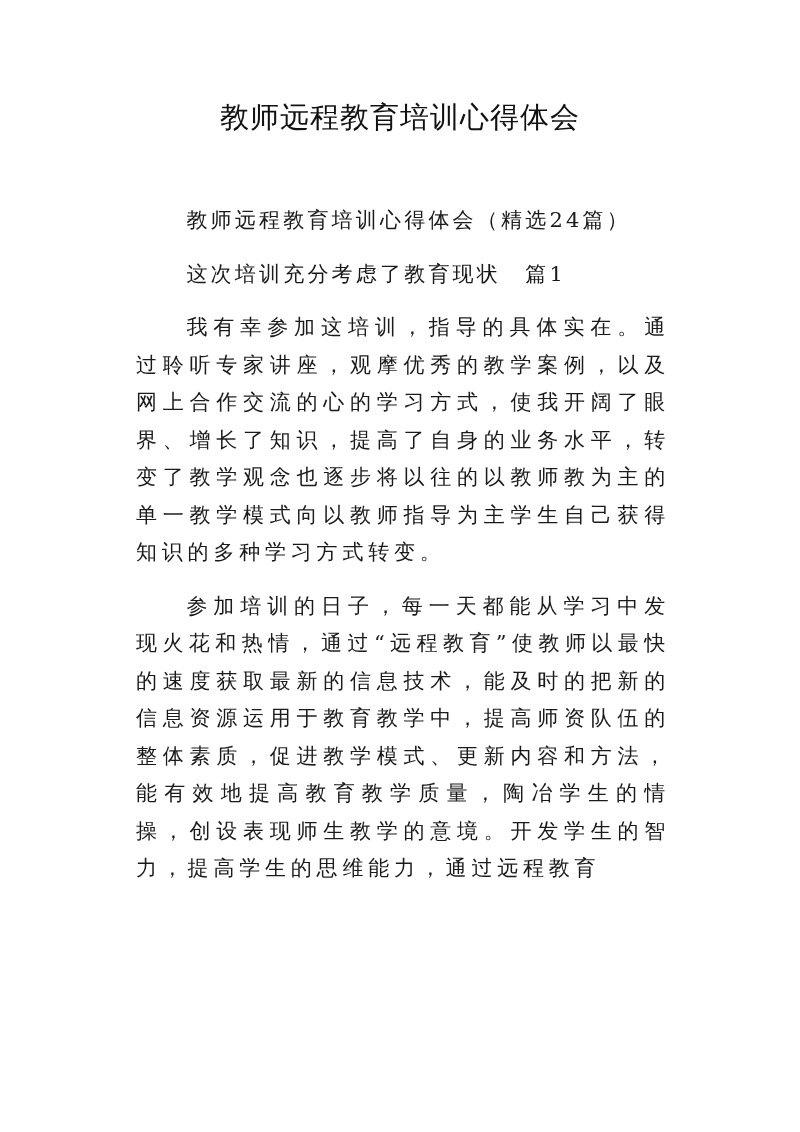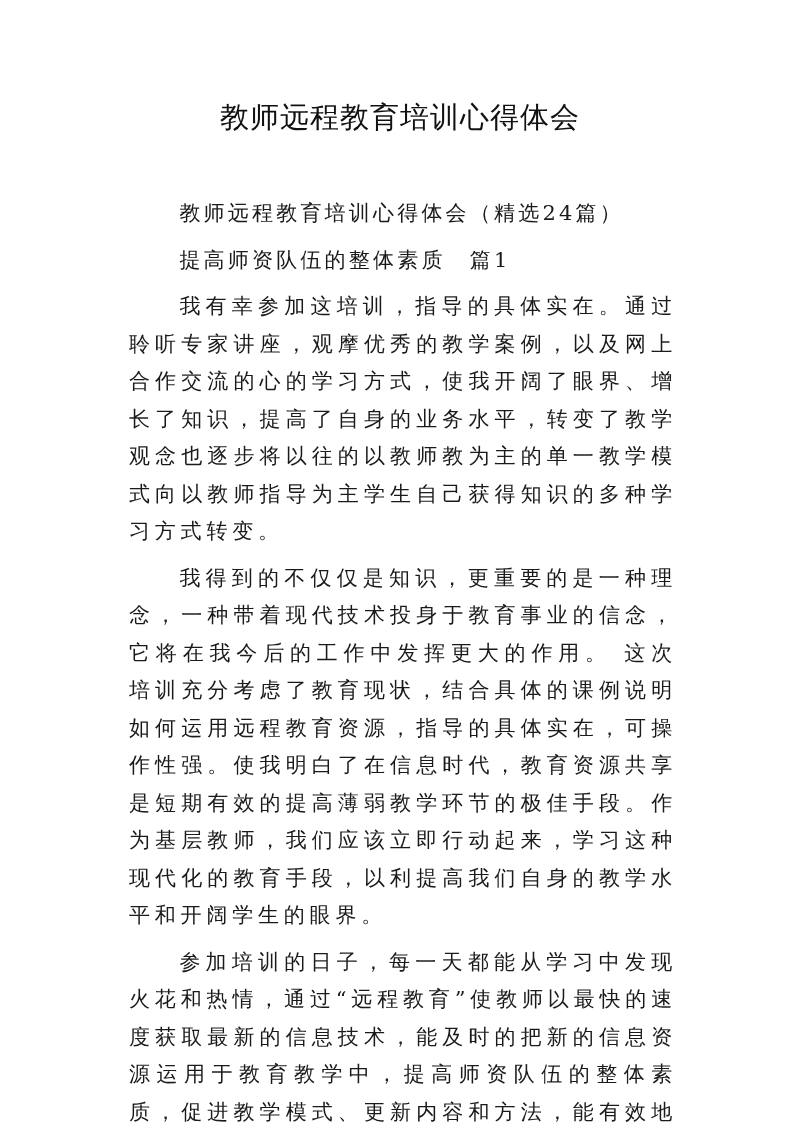--- a/index.html
+++ b/index.html
@@ -41,35 +41,34 @@
     top: 186px;
     left: 120px;
     width: 566px;
     font-size: 21px;
     line-height: 37.5px;
     letter-spacing: 4.8px;
     text-align: justify;
     text-justify: inter-character;
   }
   .body p {
-    margin: 9px;
+    margin: 16px;
     text-indent: 2.4em;
     word-break: break-all;
   }
   .body p.heading-line {
     text-indent: 2.4em;
     letter-spacing: 3.2px;
   }
 </style>
 </head>
 <body>
 
 <div class="page">
   <h1 class="title">教师远程教育培训心得体会</h1>
 
   <div class="body">
     <p class="heading-line">教师远程教育培训心得体会（精选24篇）</p>
-    <p class="heading-line">提高师资队伍的整体素质　篇1</p>
+    <p class="heading-line">这次培训充分考虑了教育现状　篇1</p>
     <p>我有幸参加这培训，指导的具体实在。通过聆听专家讲座，观摩优秀的教学案例，以及网上合作交流的心的学习方式，使我开阔了眼界、增长了知识，提高了自身的业务水平，转变了教学观念也逐步将以往的以教师教为主的单一教学模式向以教师指导为主学生自己获得知识的多种学习方式转变。</p>
-    <p>我得到的不仅仅是知识，更重要的是一种理念，一种带着现代技术投身于教育事业的信念，它将在我今后的工作中发挥更大的作用。 这次培训充分考虑了教育现状，结合具体的课例说明如何运用远程教育资源，指导的具体实在，可操作性强。使我明白了在信息时代，教育资源共享是短期有效的提高薄弱教学环节的极佳手段。作为基层教师，我们应该立即行动起来，学习这种现代化的教育手段，以利提高我们自身的教学水平和开阔学生的眼界。</p>
     <p>参加培训的日子，每一天都能从学习中发现火花和热情，通过“远程教育”使教师以最快的速度获取最新的信息技术，能及时的把新的信息资源运用于教育教学中，提高师资队伍的整体素质，促进教学模式、更新内容和方法，能有效地提高教育教学质量，陶冶学生的情操，创设表现师生教学的意境。开发学生的智力，提高学生的思维能力，通过远程教育</p>
   </div>
 </div>
 
 </body></html>

